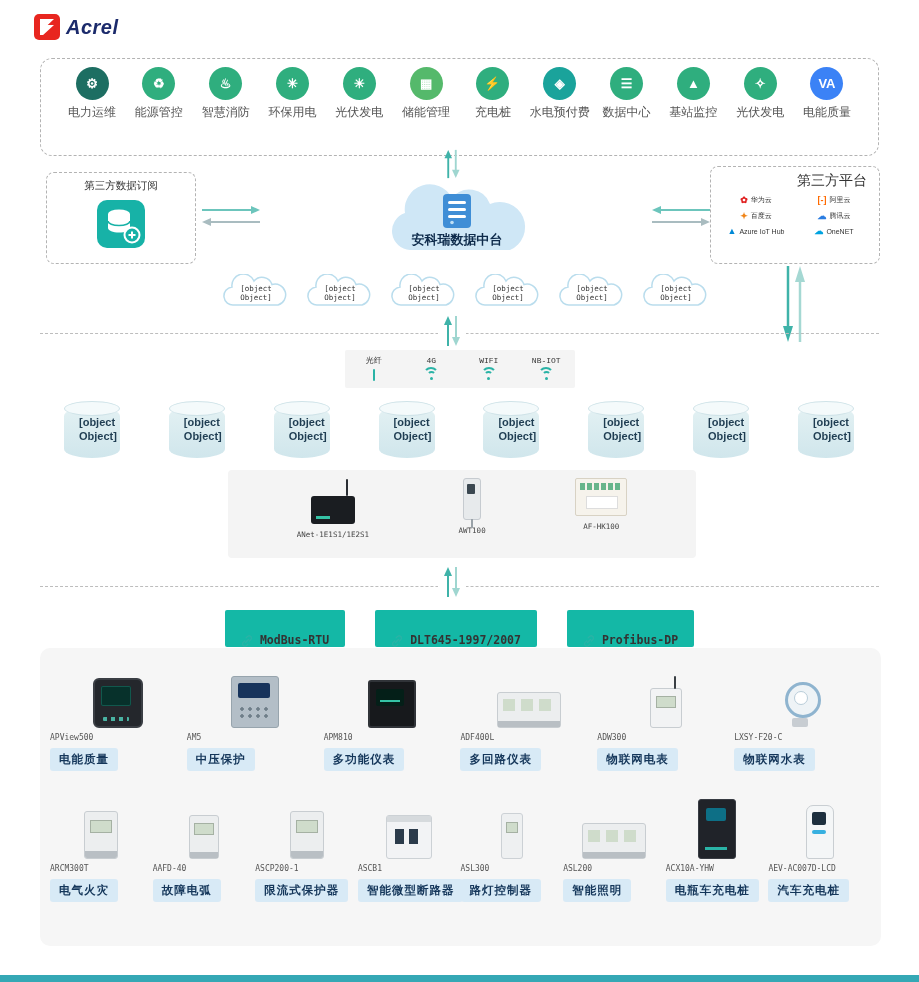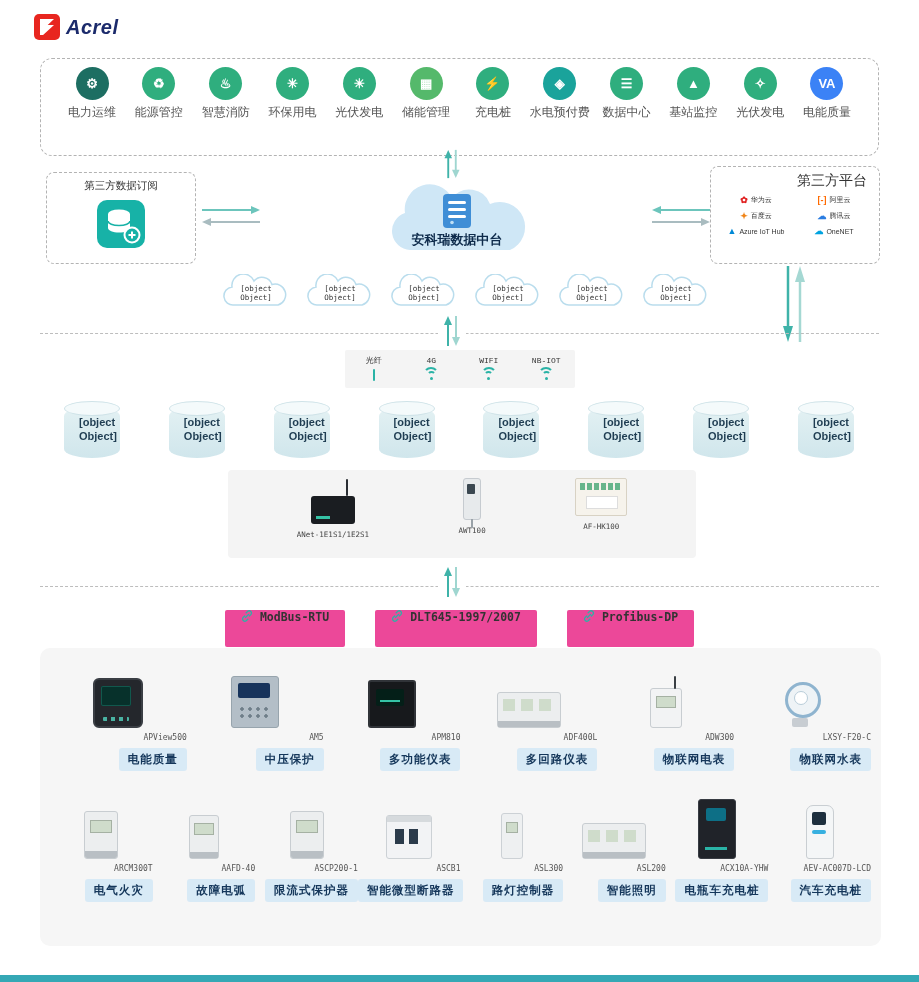--- a/index.html
+++ b/index.html
@@ -79,29 +79,29 @@
         color:#1f3d52;text-align:center}
 
   
   .gwbox{position:absolute;left:228px;top:470px;width:468px;height:88px;background:#f4f4f4;border-radius:4px;
         display:flex;justify-content:space-around;align-items:flex-start;padding:8px 24px;box-sizing:border-box}
   .gw-cell{display:flex;flex-direction:column;align-items:center}
   .gw-model{margin-top:6px;font-size:7.5px;color:#444;font-family:"DejaVu Sans Mono",monospace;white-space:nowrap}
 
   
   .tags{position:absolute;left:0;top:610px;width:919px;display:flex;justify-content:center;gap:30px}
-  .tag{display:flex;align-items:flex-start;gap:7px;background:#ec4899;height:37px;padding:0 16px;border-radius:2px;
+  .tag{display:flex;align-items:flex-end;gap:7px;background:#14b8a6;height:37px;padding:0 16px;border-radius:2px;
         font-family:"DejaVu Sans Mono",monospace;font-size:11.5px;font-weight:bold;color:#333}
 
   
   .prodbox{position:absolute;left:40px;top:648px;width:841px;height:298px;background:#f6f6f6;border-radius:10px;
         box-sizing:border-box;padding:16px 10px 0}
   .prow{display:flex;justify-content:space-around}
   .prow2{margin-top:24px}
-  .pcell{flex:1;text-align:right;min-width:0}
+  .pcell{flex:1;text-align:left;min-width:0}
   .p-img{height:64px;display:flex;align-items:flex-end;justify-content:center}
   .p-model{margin:5px 0 6px;font-size:8px;color:#555;font-family:"DejaVu Sans Mono",monospace;white-space:nowrap}
   .p-name{display:inline-block;background:#d8eaf6;color:#14365a;font-size:11.5px;font-weight:bold;padding:4px 9px;
         border-radius:3px;letter-spacing:1px;white-space:nowrap}
 
   
   .dev{position:relative}
   [data-type="panel-black"]{width:46px;height:46px;background:#24272c;border-radius:6px;border:2px solid #3a3e44}
   [data-type="panel-black"]::before{content:"";position:absolute;left:6px;top:6px;width:30px;height:20px;background:#07312b;border-radius:2px;box-shadow:inset 0 0 0 1px #11584d}
   [data-type="panel-black"]::after{content:"";position:absolute;left:8px;bottom:5px;width:26px;height:4px;

